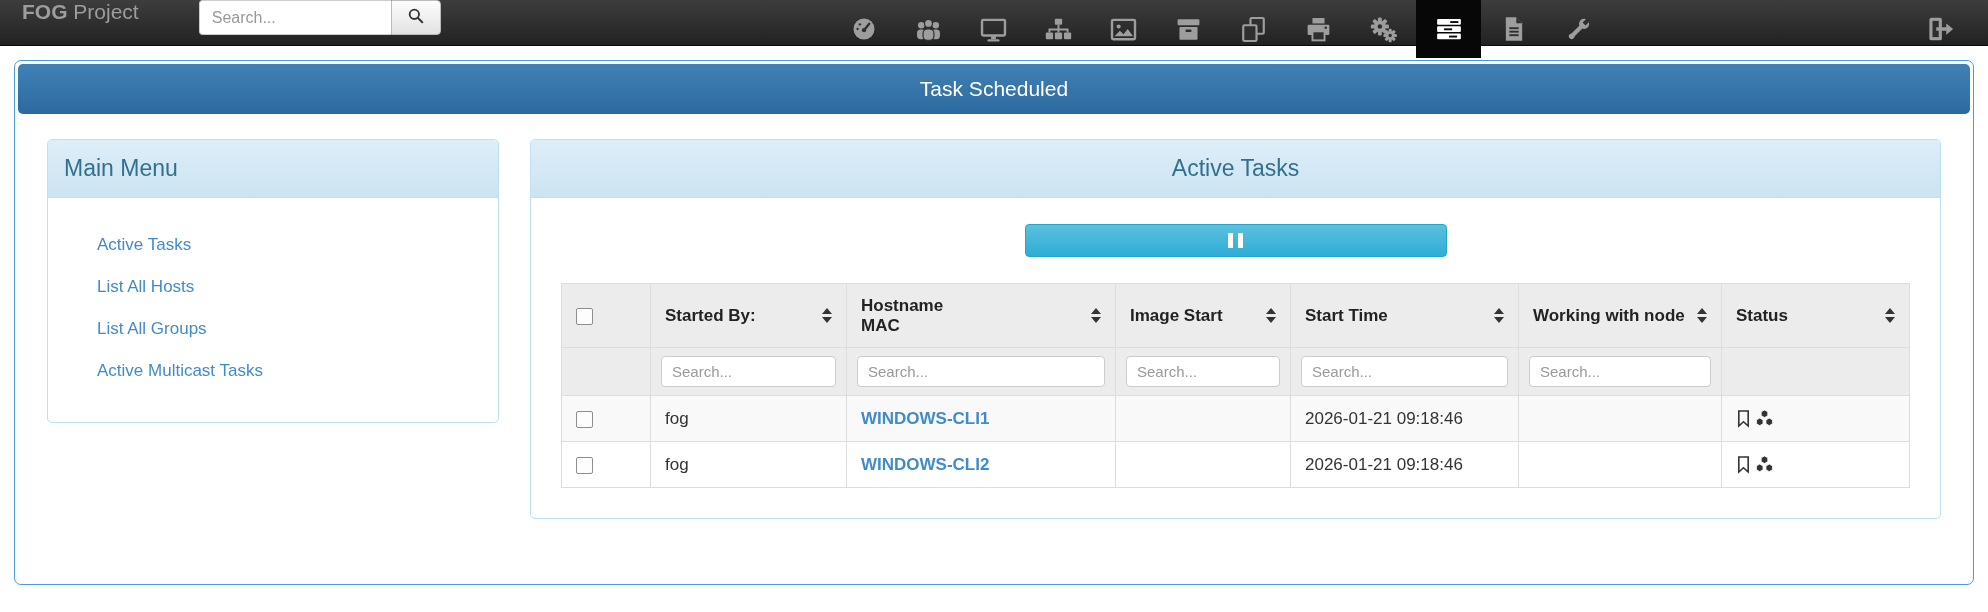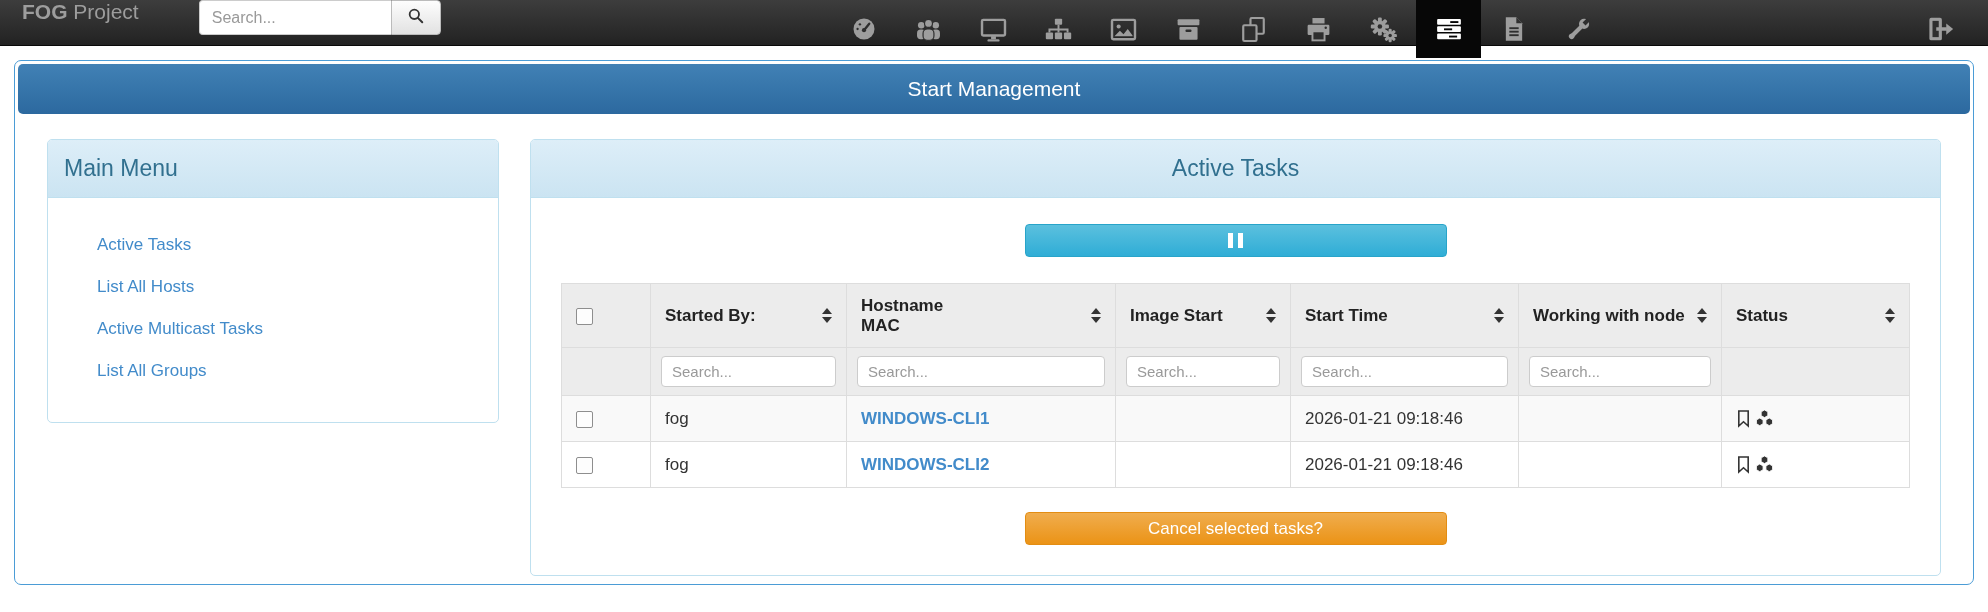--- a/index.html
+++ b/index.html
@@ -221,32 +221,32 @@
       <rect x="3.5" y="3" width="10" height="18" rx="1.5" fill="#9d9d9d"></rect>
       <rect x="6" y="5.5" width="5" height="13" fill="#2e2e2e"></rect>
       <rect x="9" y="10.6" width="8.5" height="2.8" fill="#9d9d9d"></rect>
       <path d="M17 7.5 L22.5 12 L17 16.5 z" fill="#9d9d9d"></path>
     </svg>
   </a>
 </div>
 
 <div class="outer">
   <div class="title-bar">
-    <span>Start Management</span>
+    <span>Task Scheduled</span>
   </div>
 
   <div class="content-row">
 
     <div class="panel main-menu">
       <div class="panel-heading">Main Menu</div>
       <div class="menu-body">
         <a class="menu-item">Active Tasks</a>
         <a class="menu-item">List All Hosts</a>
+        <a class="menu-item">List All Groups</a>
         <a class="menu-item">Active Multicast Tasks</a>
-        <a class="menu-item">List All Groups</a>
       </div>
     </div>
 
     <div class="panel tasks-panel">
       <div class="panel-heading centered">Active Tasks</div>
       <div class="tasks-body">
 
         <div class="btn-wide btn-info">
           <span class="pause-glyph">
               <i></i>
@@ -378,17 +378,16 @@
                       <path d="M6 9.5 l3.5 2 v4 L6 17.5 l-3.5-2 v-4 z"></path>
                       <path d="M16 9.5 l3.5 2 v4 l-3.5 2 l-3.5-2 v-4 z"></path>
                     </g>
                   </svg>
                 </span>
               </td>
             </tr>
           </tbody>
         </table>
 
-        <div class="btn-wide btn-warning">Cancel selected tasks?</div>
       </div>
     </div>
   </div>
 </div>
 
 </body></html>

